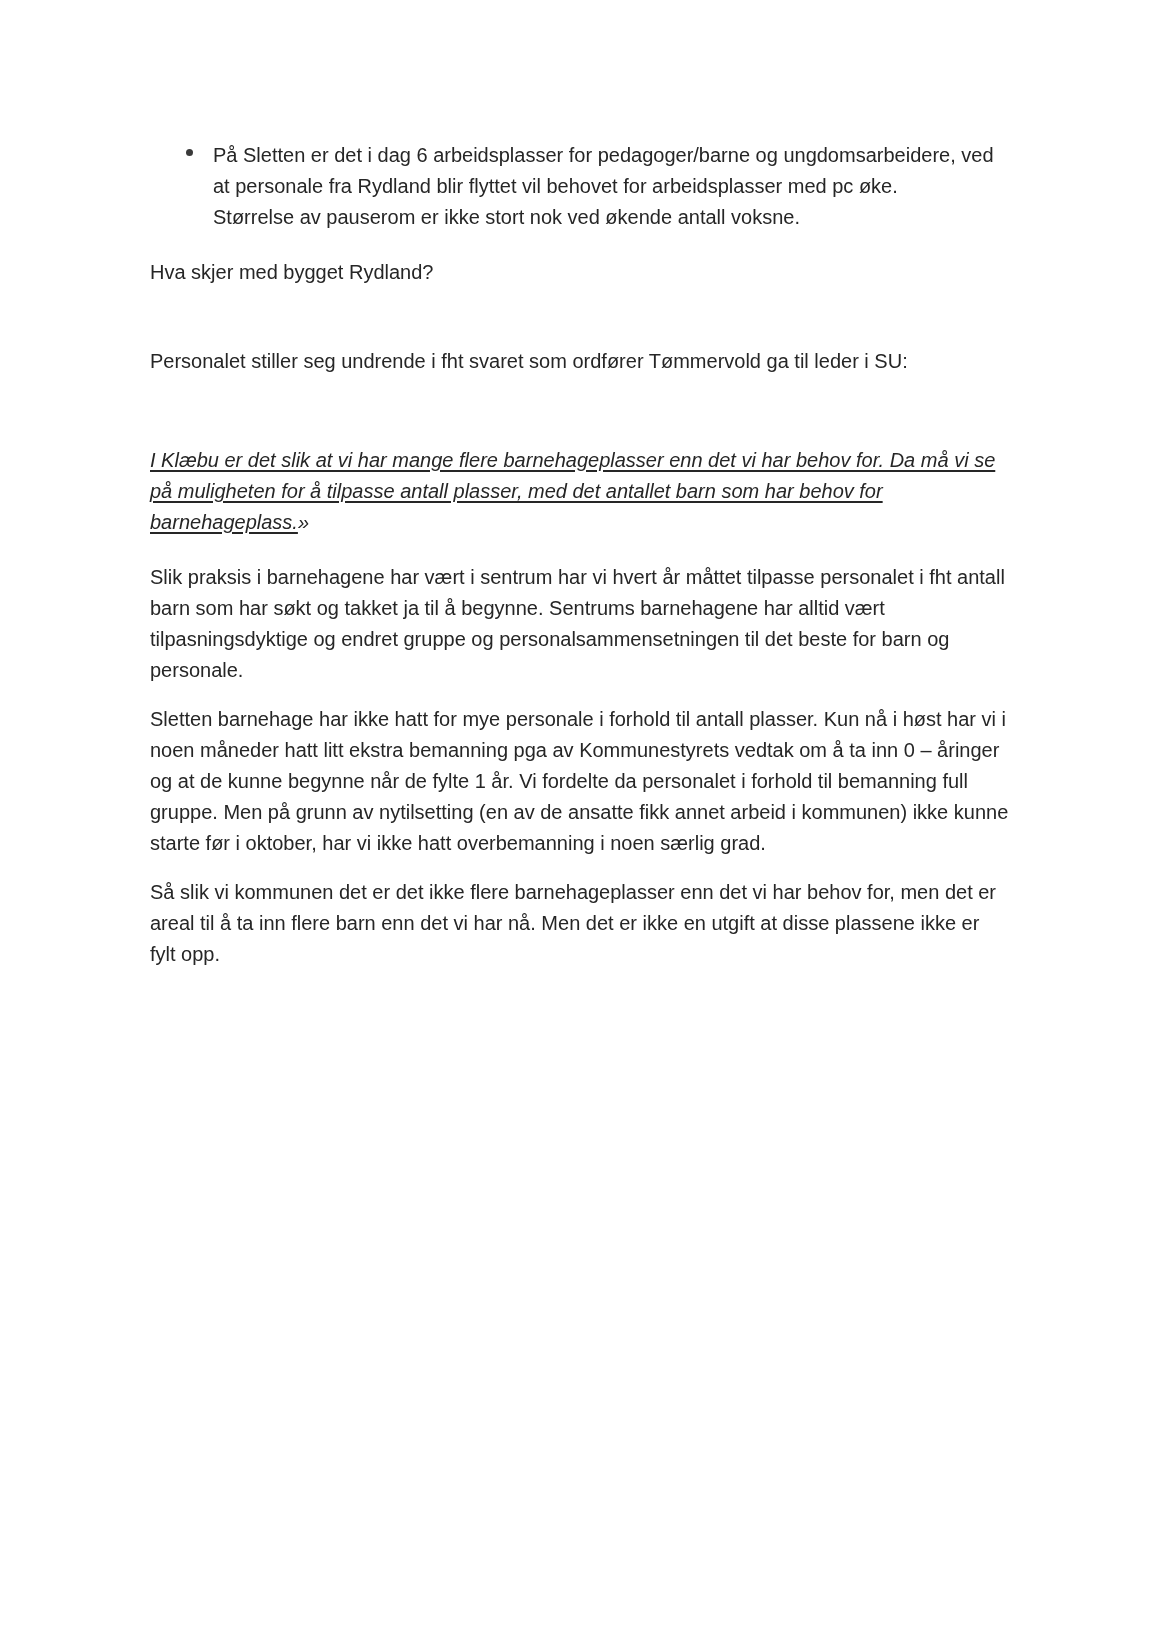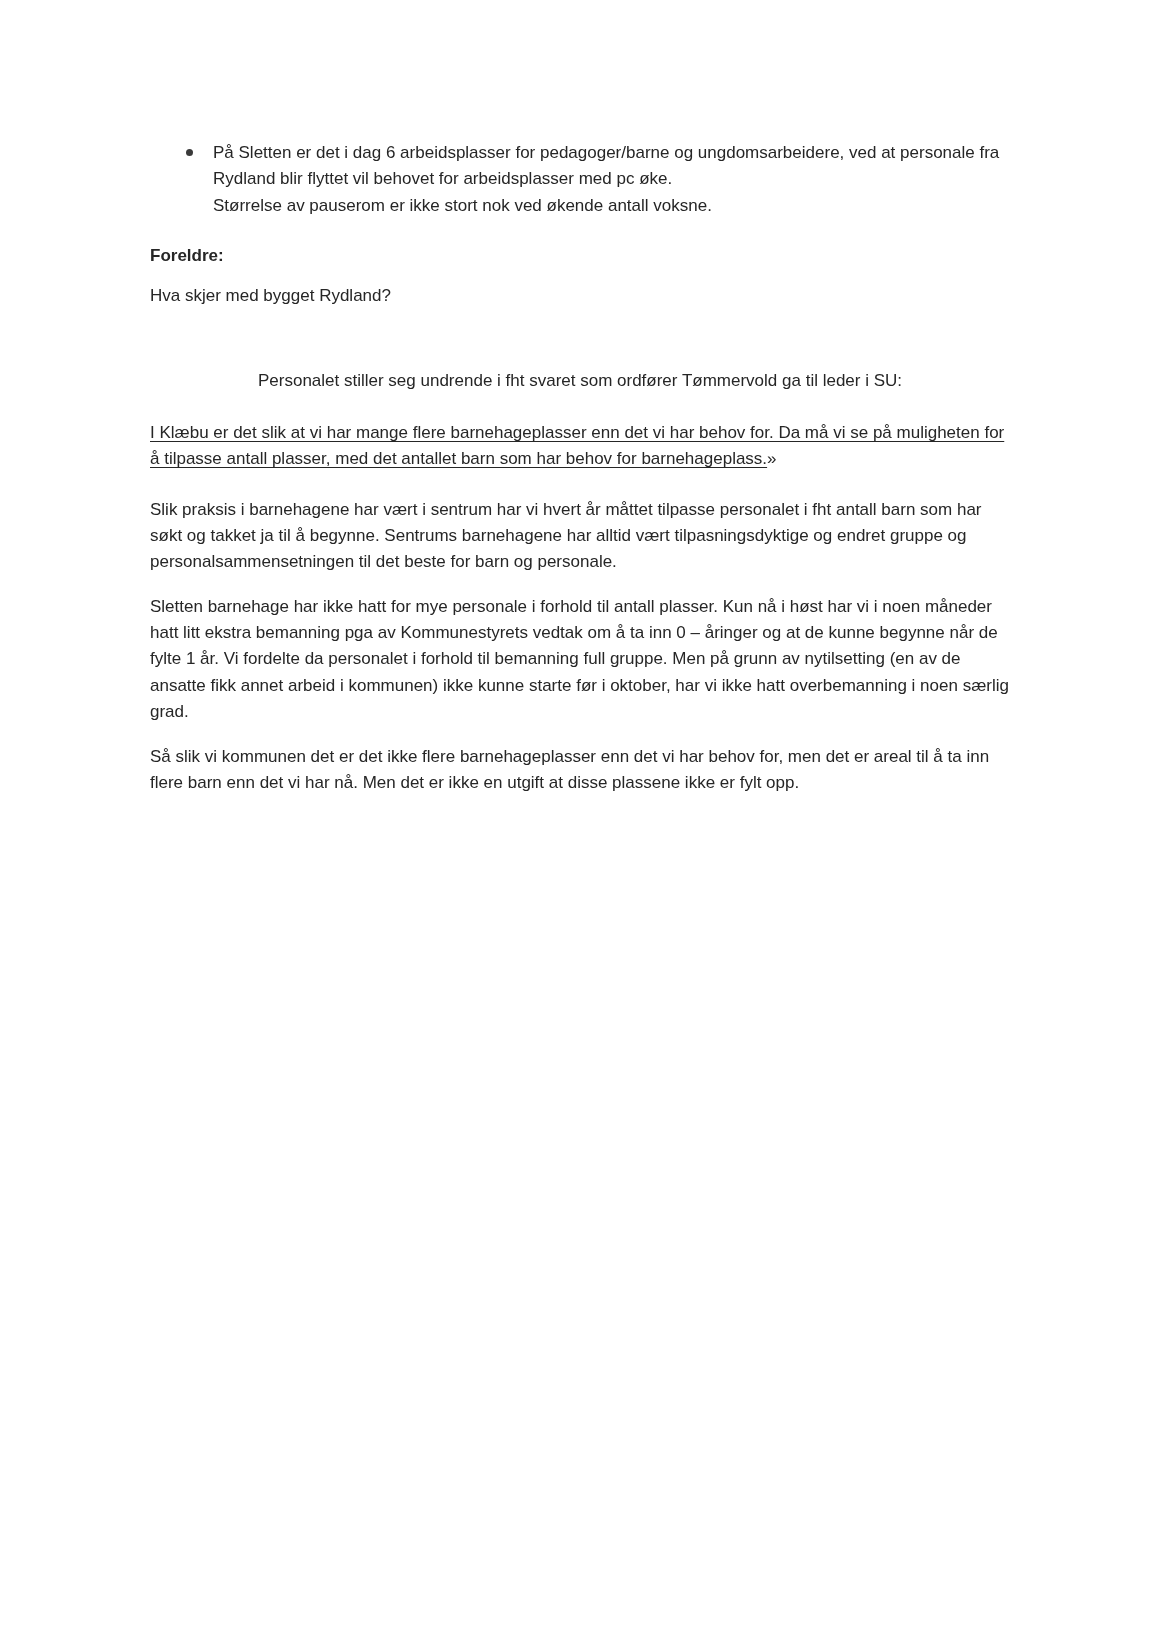--- a/index.html
+++ b/index.html
@@ -8,21 +8,21 @@
     background: #ffffff;
   }
   .page {
     position: relative;
     width: 1158px;
     min-height: 1636px;
     background: #ffffff;
     box-sizing: border-box;
     padding: 140px 148px 60px 150px;
     font-family: "Liberation Sans", sans-serif;
-    font-size: 17px;
+    font-size: 20px;
     line-height: 1.55;
     color: #262626;
   }
   .para {
     margin: 0 0 16px 0;
   }
   .bullet-item {
     position: relative;
     padding-left: 63px;
     margin-bottom: 24px;
@@ -37,43 +37,43 @@
     background: #3a3a3a;
   }
   .heading {
     font-weight: bold;
     margin: 0 0 14px 0;
   }
   .para-foreldre { margin-bottom: 22px; }
   .heading-okonomi { margin: 6px 0 16px 0; }
   .para-okonomi { margin-bottom: 16px; }
   .para-question { margin-bottom: 58px; }
-  .para-personalet { margin-bottom: 26px; text-align: center; }
+  .para-personalet { margin-bottom: 68px; }
   .quote {
+    font-style: italic;
     margin: 0 0 24px 0;
   }
   .quote .quoted-text {
     text-decoration: underline;
     text-underline-offset: 3px;
   }
   .para-praksis { margin-bottom: 18px; }
   .para-sletten { margin-bottom: 18px; }
 </style>
 </head>
 <body>
 
 <div class="page">
 
   <div class="bullet-item">
     <span class="bullet-marker"></span>
     <div>På Sletten er det i dag 6 arbeidsplasser for pedagoger/barne og ungdomsarbeidere, ved at personale fra Rydland blir flyttet vil behovet for arbeidsplasser med pc øke.</div>
     <div>Størrelse av pauserom er ikke stort nok ved økende antall voksne.</div>
   </div>
 
-  <p class="heading">Foreldre:</p>
 
 
 
 
   <p class="para para-question">Hva skjer med bygget Rydland?</p>
 
   <p class="para para-personalet">Personalet stiller seg undrende i fht svaret som ordfører Tømmervold ga til leder i SU:</p>
 
   <p class="quote"><span class="quoted-text">I Klæbu er det slik at vi har mange flere barnehageplasser enn det vi har behov for. Da må vi se på muligheten for å tilpasse antall plasser, med det antallet barn som har behov for barnehageplass.</span><span>»</span></p>
 

